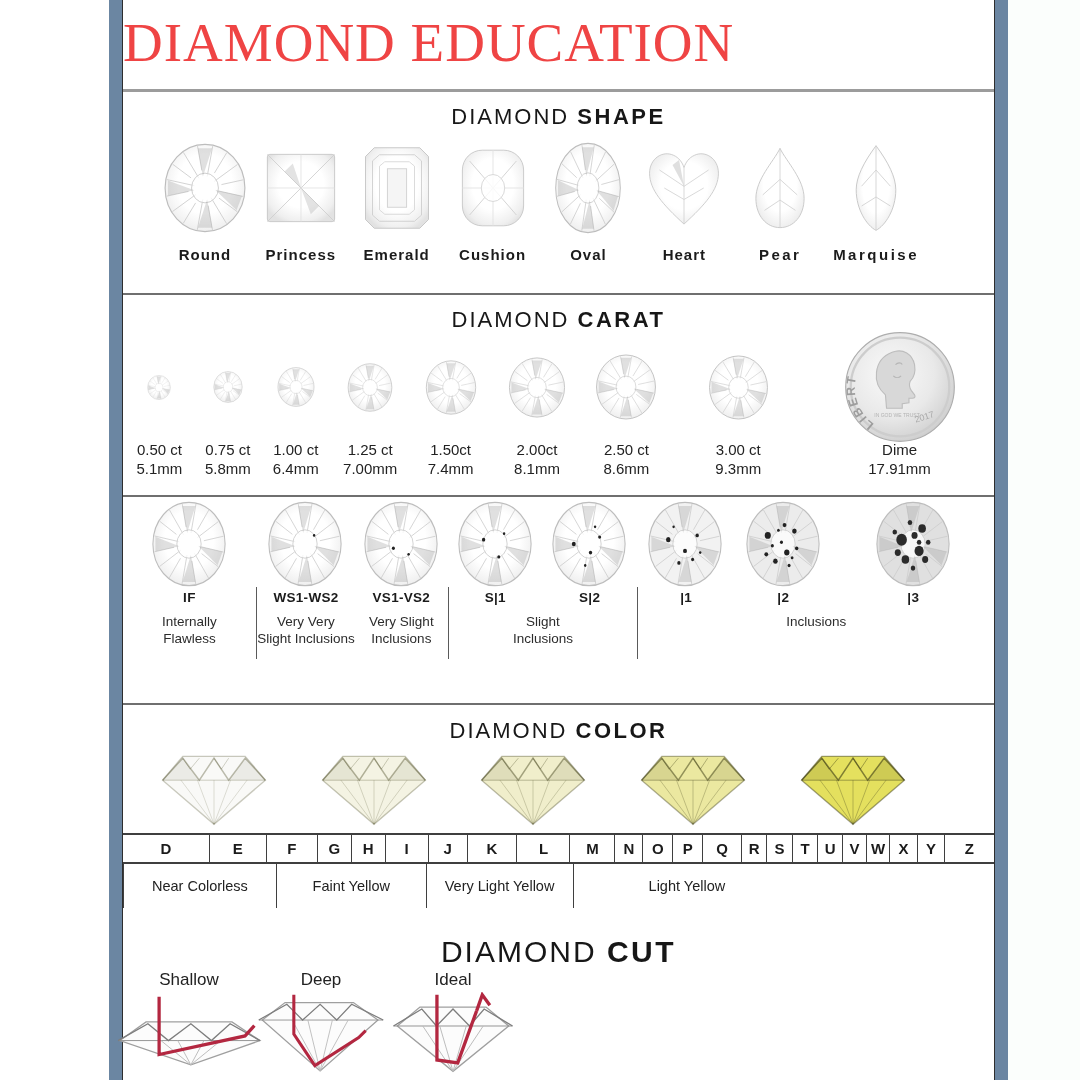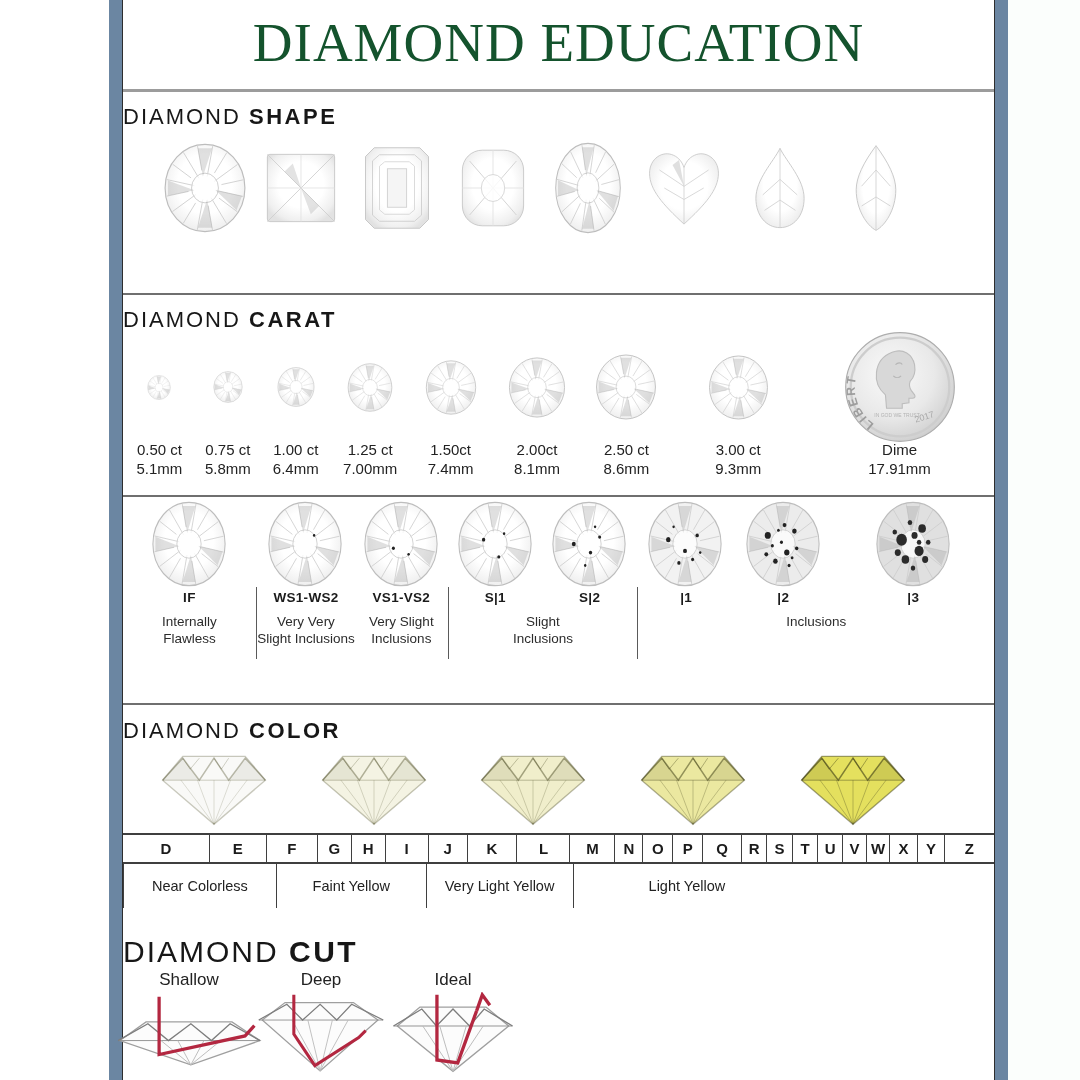--- a/index.html
+++ b/index.html
@@ -4,27 +4,27 @@
 <style>
   html,body{margin:0;padding:0}
   body{width:1080px;height:1080px;background:#ffffff;position:relative;overflow:hidden;
        font-family:"Liberation Sans","DejaVu Sans",sans-serif;color:#1b1b1b;}
   .stripe{position:absolute;top:0;bottom:0;width:13px;}
   .stripe-left{left:109px}
   .stripe-right{left:995px}
   .right-pale{position:absolute;top:0;bottom:0;left:1008px;right:0;background:#fbfefc}
   .content{position:absolute;left:122px;top:0;width:873px;height:1080px;box-sizing:border-box;
            border-left:1px solid #2e2e2e;border-right:1px solid #2e2e2e;background:#fff}
-  h1{margin:0;height:89px;line-height:86px;text-align:center;
+  h1{margin:0;height:89px;line-height:86px;
      font-family:"Liberation Serif","DejaVu Serif",serif;font-weight:500;font-size:55px;
-     letter-spacing:1px;color:#14532d}
+     letter-spacing:1px;color:#ef4444}
   .rule{height:0;border-top:3px solid #9c9c9c}
   .rule-sec{border-top:2px solid #6f6f6f}
   .sec{box-sizing:border-box}
-  h2{margin:0;text-align:left;font-size:22px;font-weight:400;letter-spacing:2px;color:#171717}
+  h2{margin:0;text-align:center;font-size:22px;font-weight:400;letter-spacing:2px;color:#171717}
   h2 b{font-weight:700;letter-spacing:2.5px}
   h2.cut-h{font-size:30px;letter-spacing:2px;font-weight:500}
   
   .shape-row{display:flex;padding:0 70px 0 34px;height:100px;align-items:center;margin-top:8px}
   .shape-cell{flex:1;display:flex;justify-content:center;align-items:center}
   .shape-labels{display:flex;padding:0 70px 0 34px;margin-top:8px}
   .shape-label{flex:1;text-align:center;font-weight:700;font-size:15px;letter-spacing:1px}
   .shape-label.wide{letter-spacing:2.5px}
   
   .carat-row{display:flex;margin-top:2px}
@@ -186,20 +186,30 @@
       <path d="M36,4 L36,96 M36,40 L16,58 M36,40 L56,58 M36,64 L18,76 M36,64 L54,76" stroke="#d2d2d2" fill="none"></path>
             </svg>
           </div>
           <div class="shape-cell">
             <svg width="54" height="90" viewBox="0 0 60 100">
       <path d="M30,3 C44,22 52,38 52,52 C52,74 40,92 30,97 C20,92 8,74 8,52 C8,38 16,22 30,3 Z" fill="url(#gemG)" stroke="#c4c4c4"></path>
       <path d="M30,3 L30,97 M30,30 L14,48 M30,30 L46,48 M30,60 L14,70 M30,60 L46,70" stroke="#d2d2d2" fill="none"></path>
             </svg>
           </div>
         </div>
+      <div class="shape-labels" id="shape-labels">
+          <div class="shape-label ">Round</div>
+          <div class="shape-label ">Princess</div>
+          <div class="shape-label ">Emerald</div>
+          <div class="shape-label ">Cushion</div>
+          <div class="shape-label ">Oval</div>
+          <div class="shape-label ">Heart</div>
+          <div class="shape-label wide">Pear</div>
+          <div class="shape-label wide">Marquise</div>
+        </div>
     </section>
     <div class="rule rule-sec"></div>
 
     <section class="sec" style="height:188px">
       <h2 style="margin-top:12px"><span>DIAMOND</span> <b>CARAT</b></h2>
       <div class="carat-row" id="carat-row">
           <div class="carat-cell" style="width:8.37%">
        <div class="carat-gembox">
               <svg width="24" height="25" viewBox="0 0 100 100" preserveAspectRatio="none">
     <ellipse cx="50" cy="50" rx="47.5" ry="48.5" fill="url(#gemG)" stroke="#bdbdbd" stroke-width="1.4"></ellipse>

